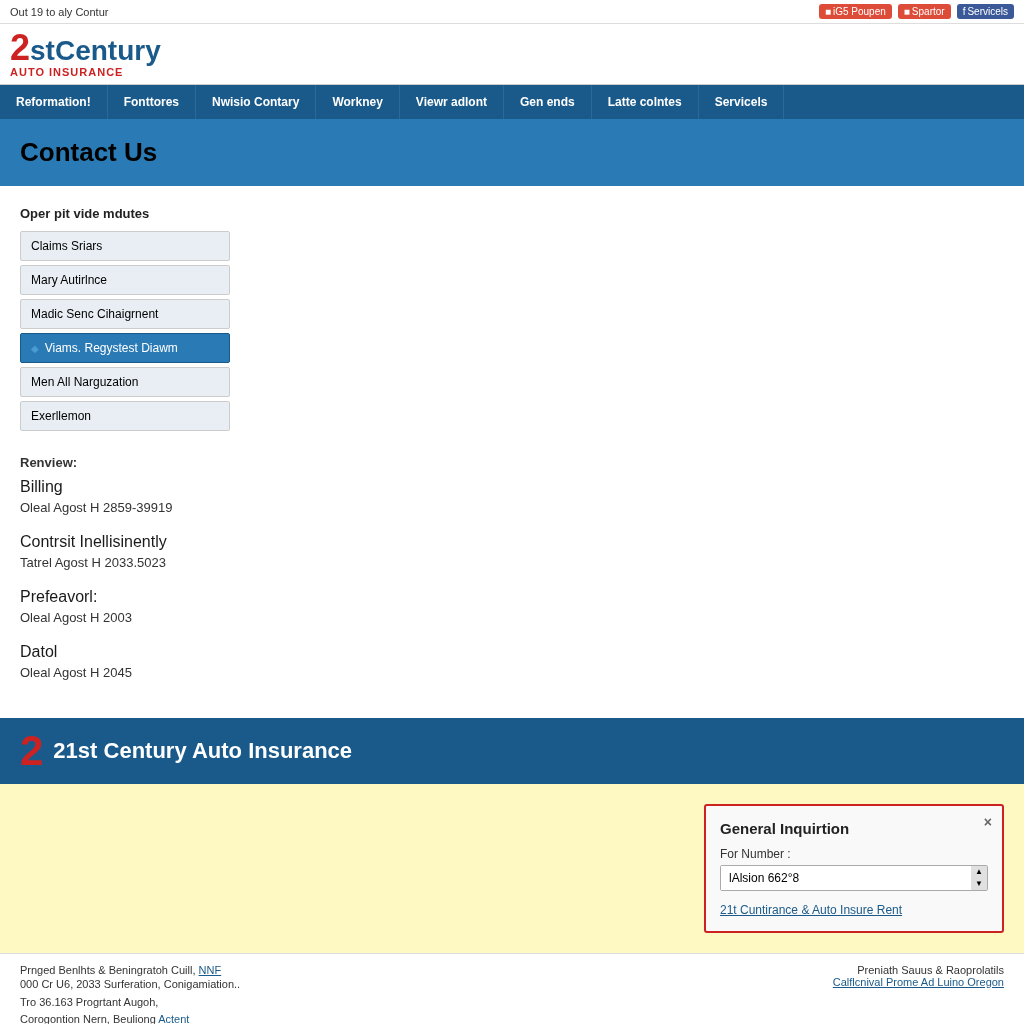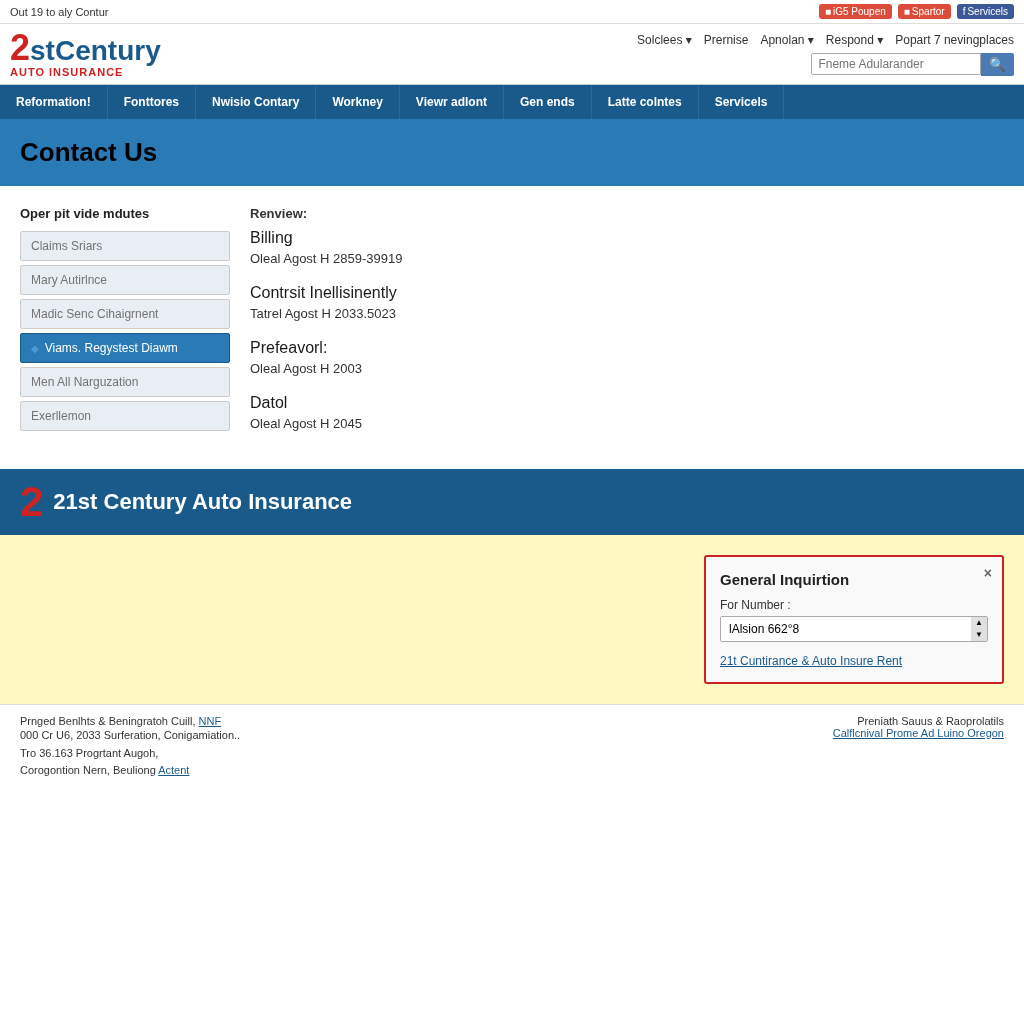--- a/index.html
+++ b/index.html
@@ -70,38 +70,39 @@
     .page-title-bar h1 {
       color: #000000; font-size: 26px; font-weight: bold;
     }
 
     
     .content-area {
       display: flex;
       padding: 20px;
       gap: 20px;
       min-height: 260px;
+      flex-direction: column;
     }
 
     
     .sidebar {
       width: 210px;
       flex-shrink: 0;
     }
     .sidebar-title {
       font-size: 13px; font-weight: bold; color: #222;
       margin-bottom: 10px;
     }
     .sidebar-item {
       background: #e8eef4;
       border: 1px solid #ccc;
       padding: 7px 10px;
       margin-bottom: 4px;
       font-size: 12px;
-      color: #737373;
+      color: #000000;
       cursor: pointer;
       border-radius: 2px;
     }
     .sidebar-item.active {
       background: #2a7ab5;
       color: #fff;
       border-color: #1a5a8a;
       display: flex; align-items: center; gap: 6px;
     }
     .sidebar-icon { color: #4a9ad4; font-size: 10px; }
@@ -207,33 +208,20 @@
   </div>
 </div>
 
 <div class="header-area">
   <div class="logo-area">
     <div>
       <div class="logo-text">
         <span class="two">2</span><span>st</span><span>Century</span>
       </div>
       <div class="logo-subtitle">AUTO INSURANCE</div>
-    </div>
-  </div>
-  <div style="display:flex; flex-direction:column; align-items:flex-end; gap:6px;">
-    <div class="header-nav">
-      <span>Solclees ▾</span>
-      <span>Prernise</span>
-      <span>Apnolan ▾</span>
-      <span>Respond ▾</span>
-      <span>Popart 7 nevingplaces</span>
-    </div>
-    <div class="search-area">
-      <input class="search-input" type="text" placeholder="Fneme Adularander" style="">
-      <button class="search-btn">🔍</button>
     </div>
   </div>
 </div>
 
 <nav class="main-nav">
   <a>Reformation!</a>
   <a>Fonttores</a>
   <a>Nwisio Contary</a>
   <a>Workney</a>
   <a>Viewr adlont</a>

